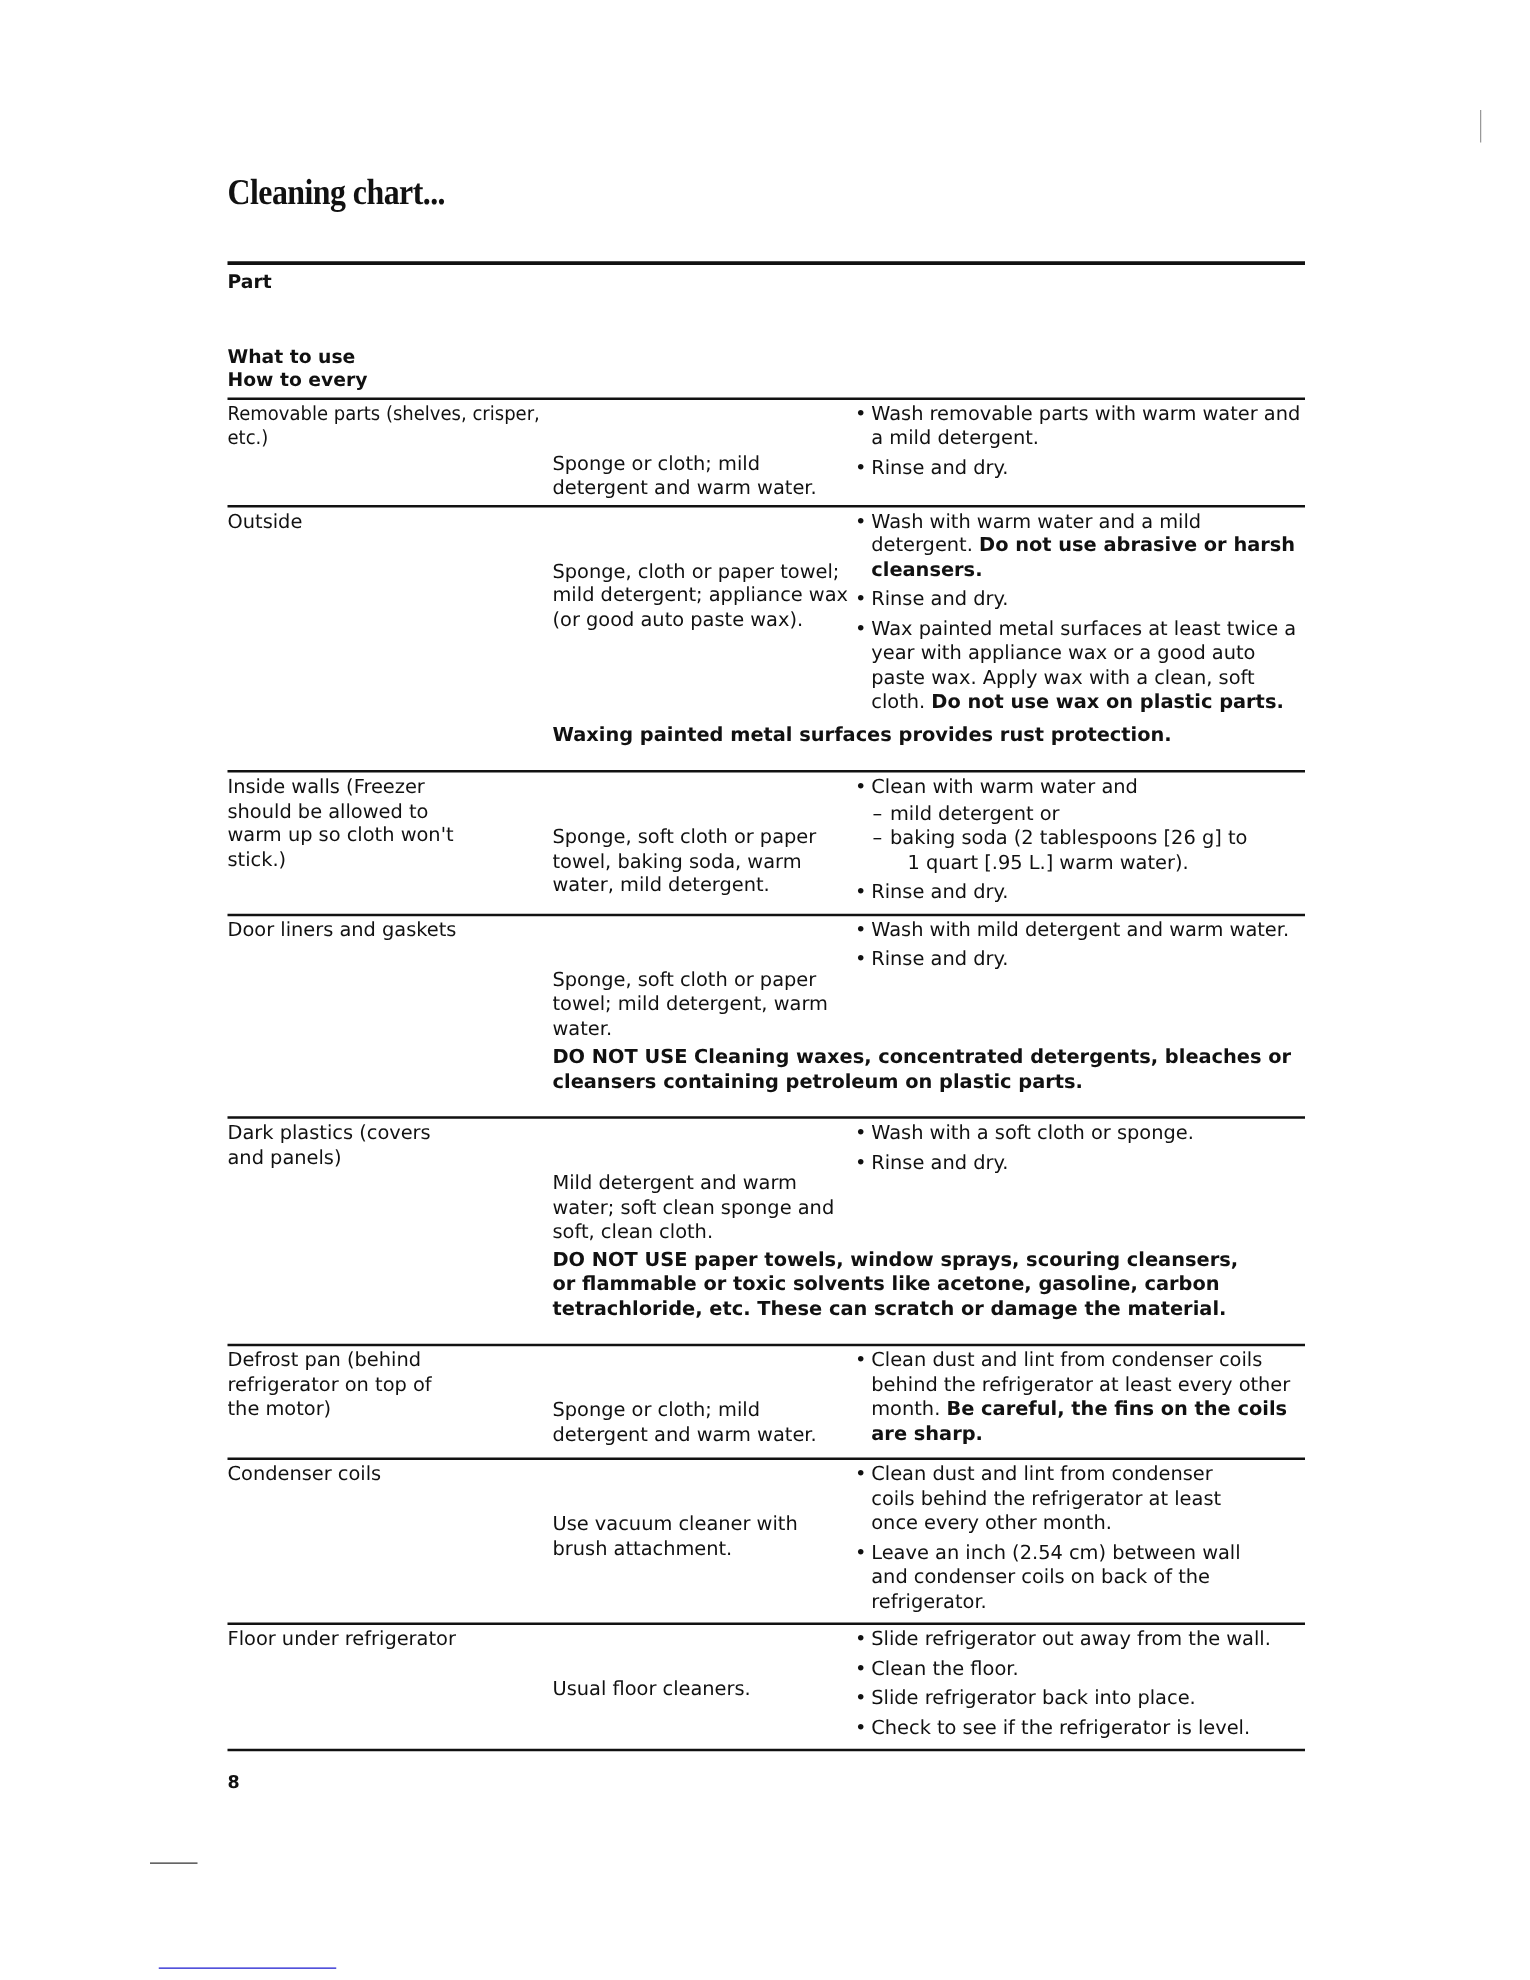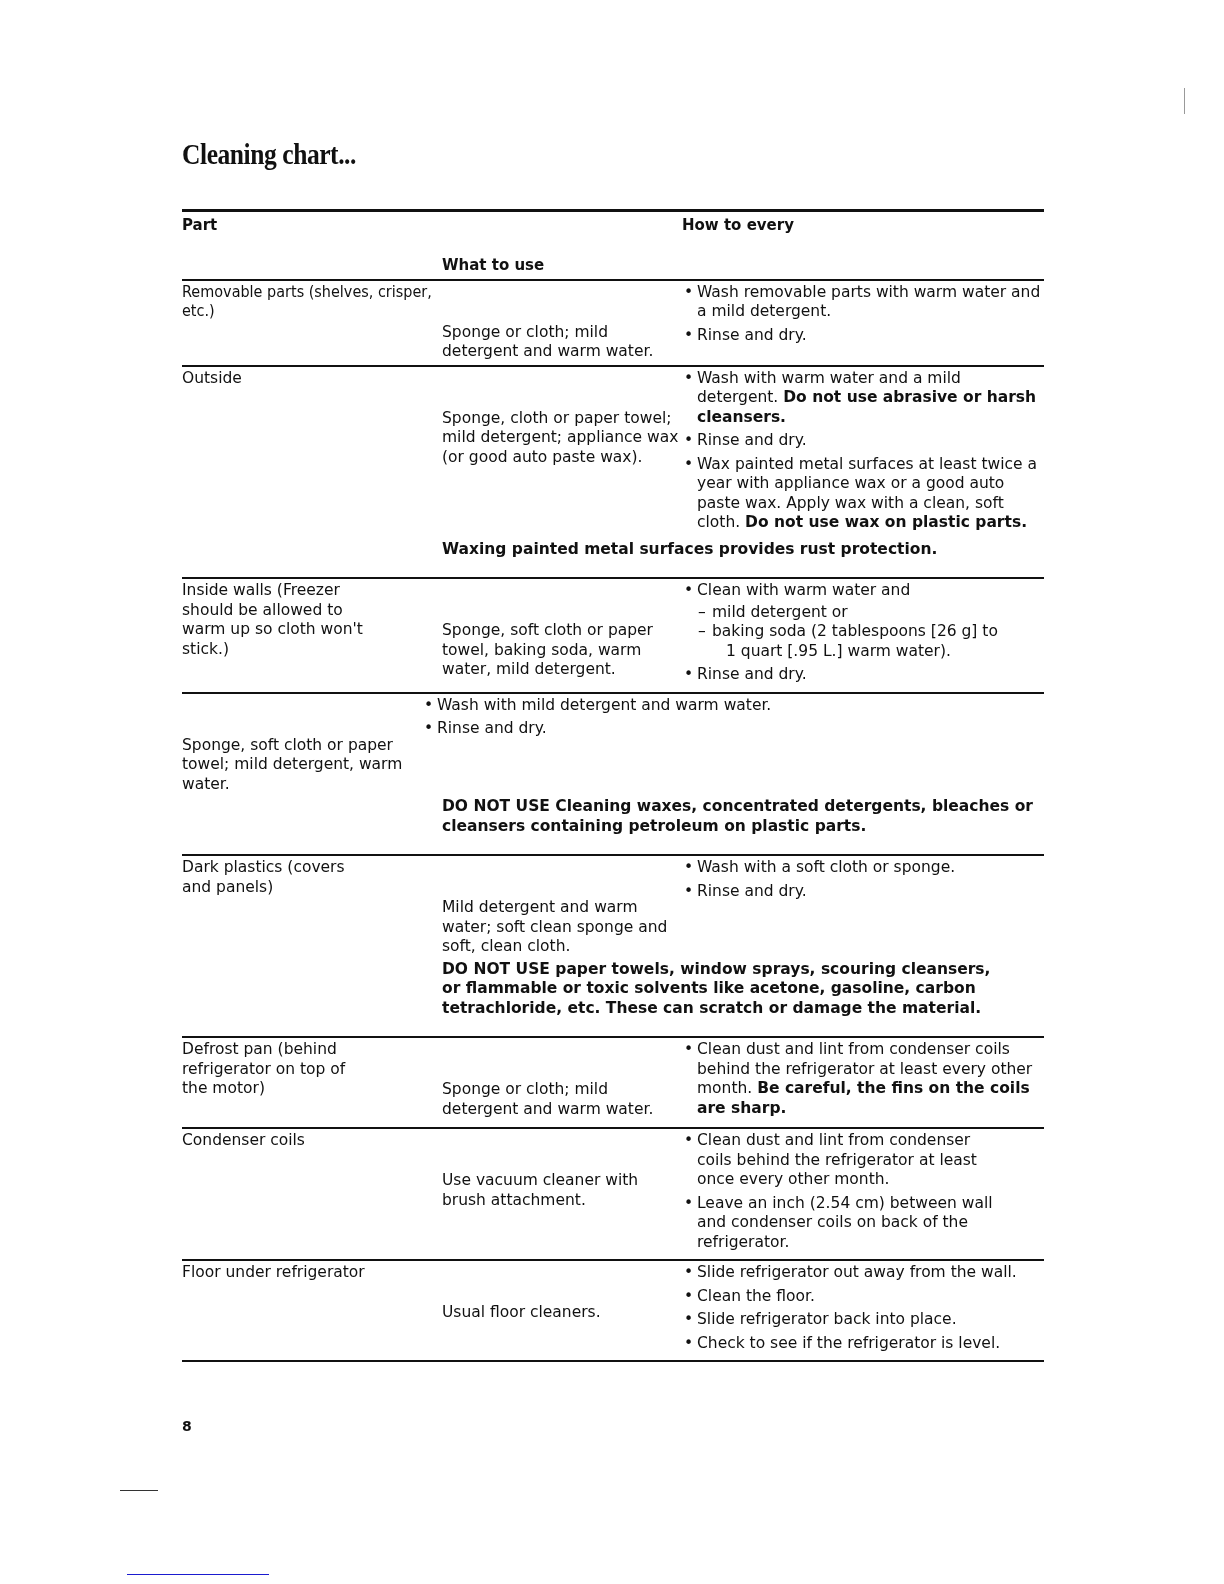--- a/index.html
+++ b/index.html
@@ -12,21 +12,21 @@
   .chart {
     position: absolute; left: 182px; top: 209px; width: 862px;
     font-family: "DejaVu Sans", sans-serif; font-size: 15.5px; line-height: 19.5px;
   }
   .rule { height: 2px; background: #111; width: 100%; }
   .rule.thick { height: 3px; }
   .row { display: flex; position: relative; }
   .c1 { width: 260px; flex: none; }
   .c2 { width: 240px; flex: none; margin-top: 40px; }
   .c3 { flex: 1; }
-  .hdr { padding: 4px 0 3px 0; font-weight: bold; font-size: 15px; }
+  .hdr { padding: 4px 0 3px 0; font-weight: bold; font-size: 15px; flex-direction: column; }
   .cell { padding: 2px 0 3px 0; }
   .narrow { transform: scaleX(0.93); transform-origin: left top; display: inline-block; width: 107%; }
   ul { list-style: none; margin: 0; padding: 0; }
   li { position: relative; padding-left: 15px; margin-bottom: 4px; }
   li::before { content: "\2022"; position: absolute; left: 2px; top: 0; }
   li.sub { padding-left: 30px; margin-bottom: 0; }
   li.sub::before { content: "\2013"; left: 16px; }
   li.cont { padding-left: 44px; margin-bottom: 4px; }
   li.cont::before { content: ""; }
   .note { font-weight: bold; padding: 0 0 18px 260px; }
@@ -87,20 +87,21 @@
         <li class="sub"><span>mild detergent or</span></li>
         <li class="sub"><span>baking soda (2 tablespoons [26 g] to</span></li>
         <li class="cont"><span>1 quart [.95 L.] warm water).</span></li>
         <li><span>Rinse and dry.</span></li>
       </ul>
     </div>
   </div>
   <div class="rule"></div>
 
   <div class="row cell">
+    <div class="c1"><span>Door liners and gaskets</span></div>
     <div class="c2"><span>Sponge, soft cloth or paper towel; mild detergent, warm water.</span></div>
     <div class="c3">
       <ul>
         <li><span>Wash with mild detergent and warm water.</span></li>
         <li><span>Rinse and dry.</span></li>
       </ul>
     </div>
   </div>
   <div class="note">DO NOT USE Cleaning waxes, concentrated detergents, bleaches or cleansers containing petroleum on plastic parts.</div>
   <div class="rule"></div>

